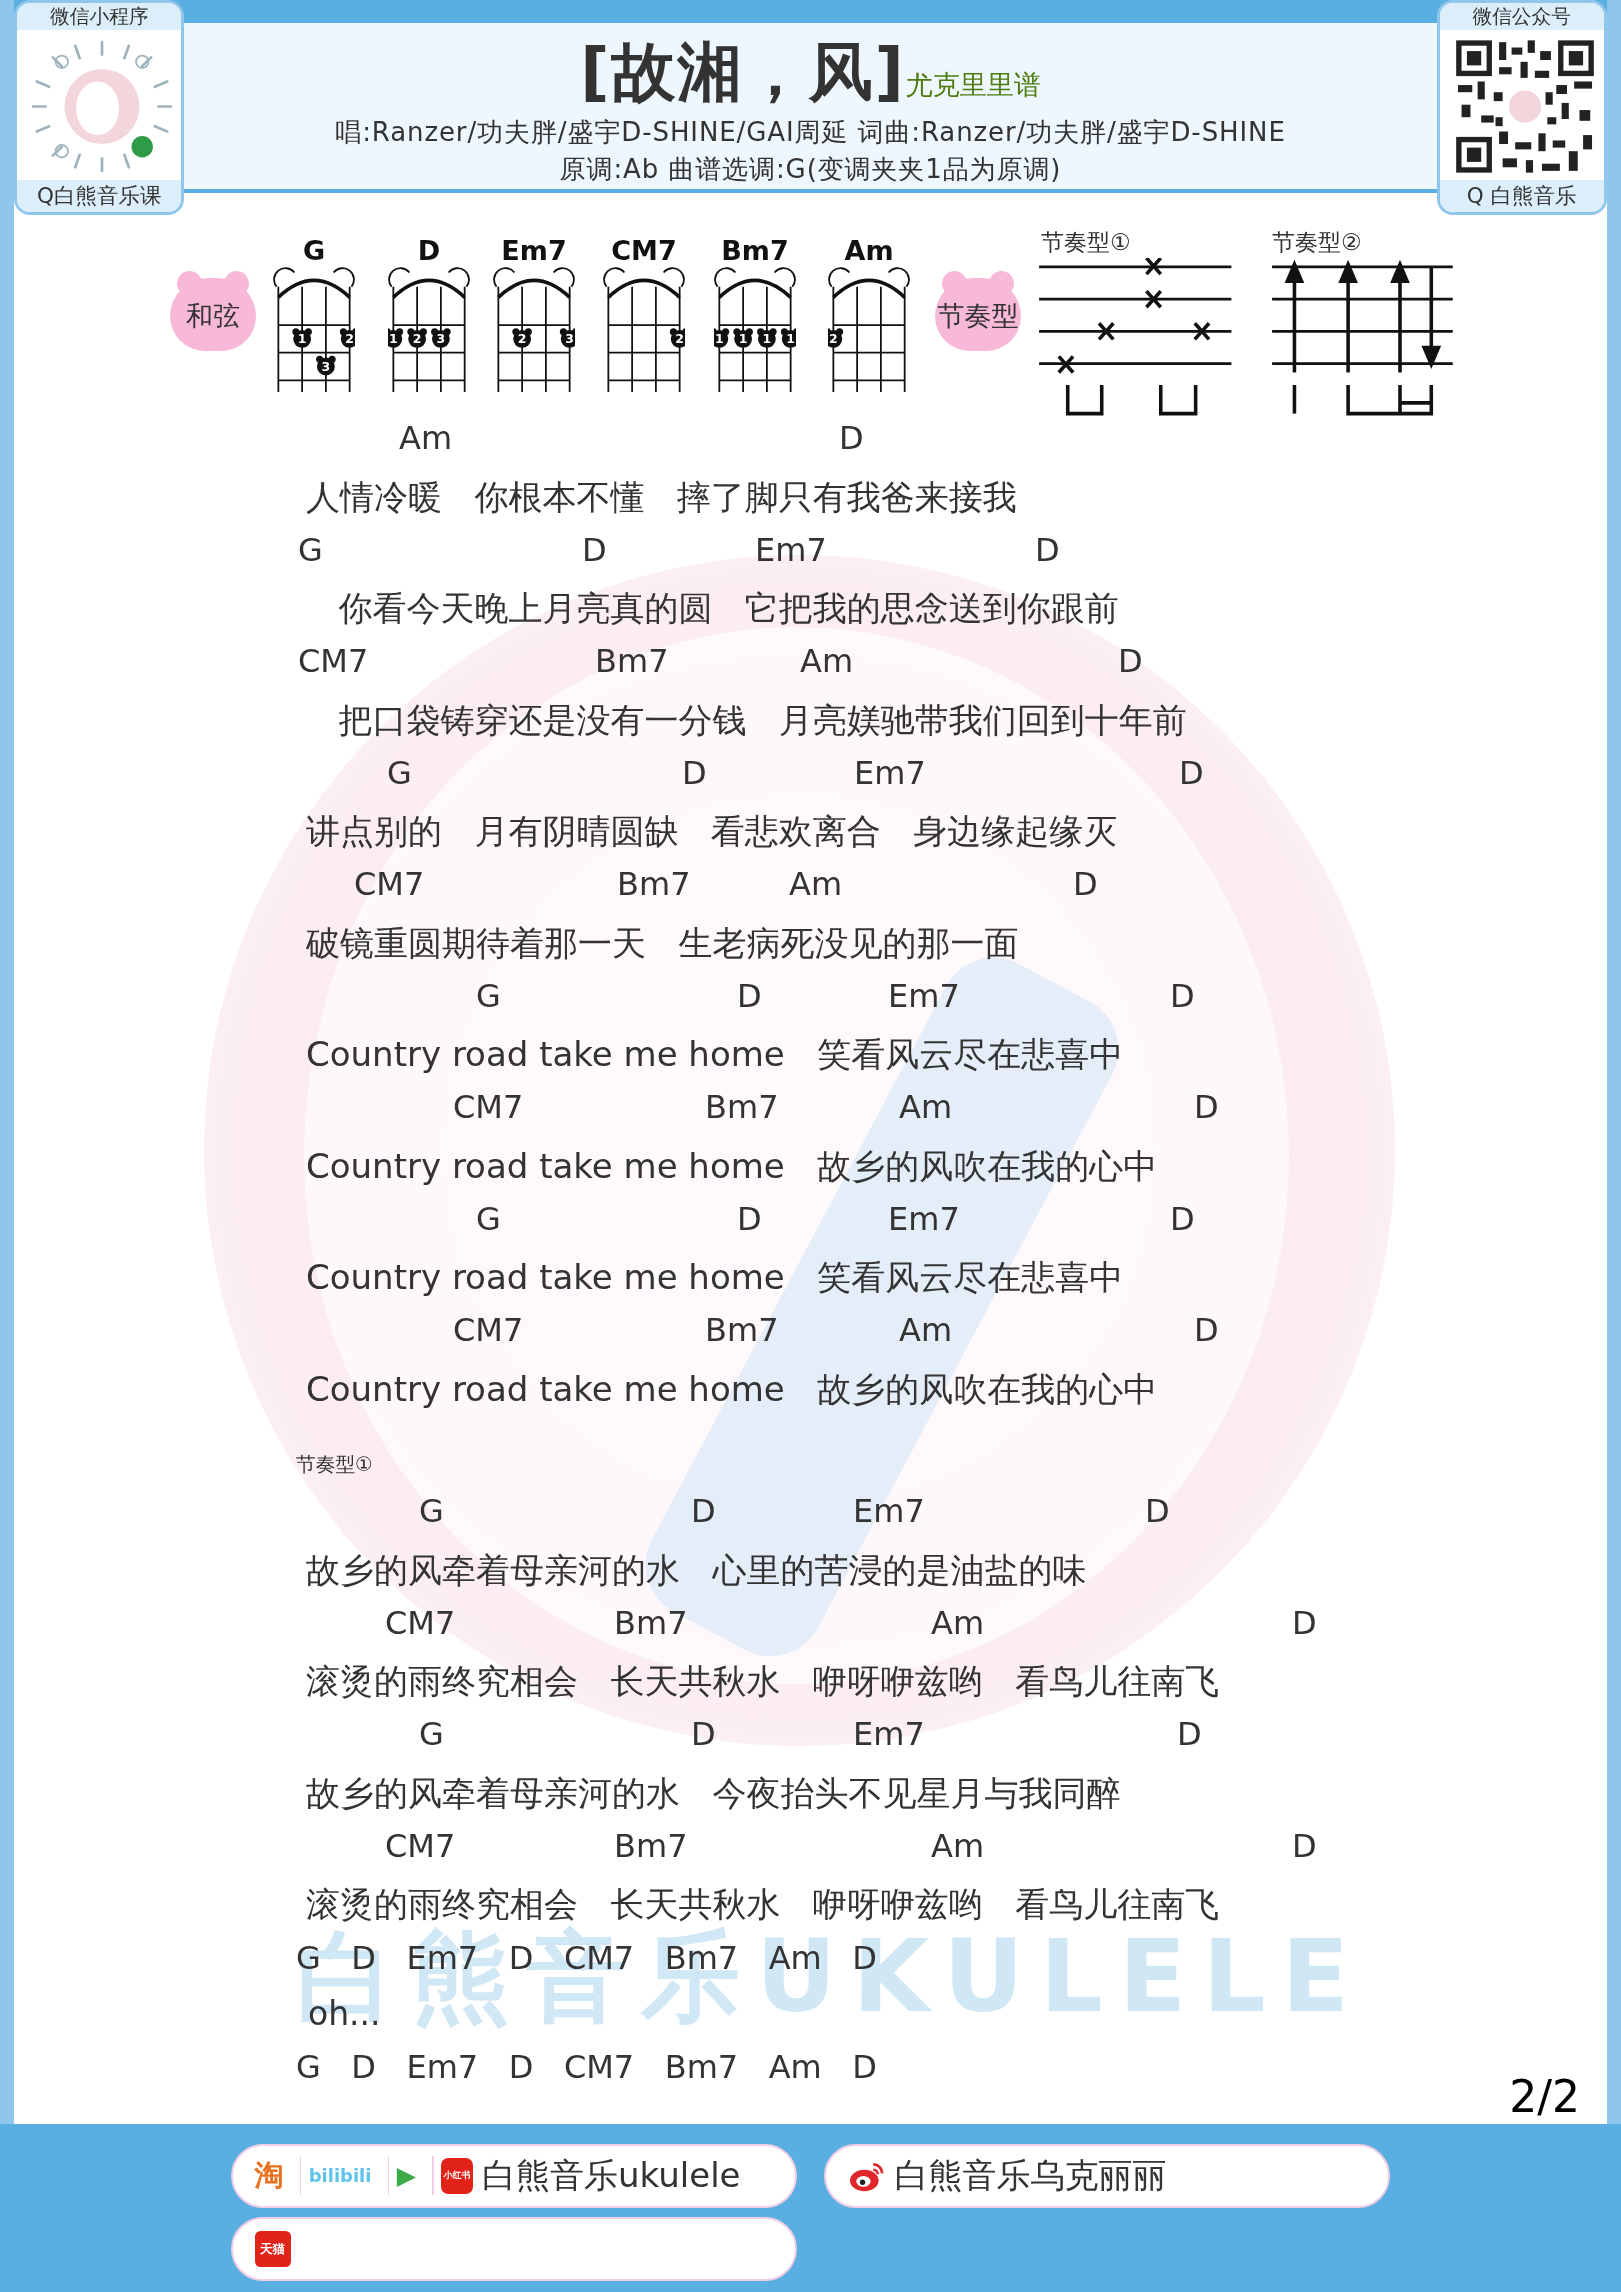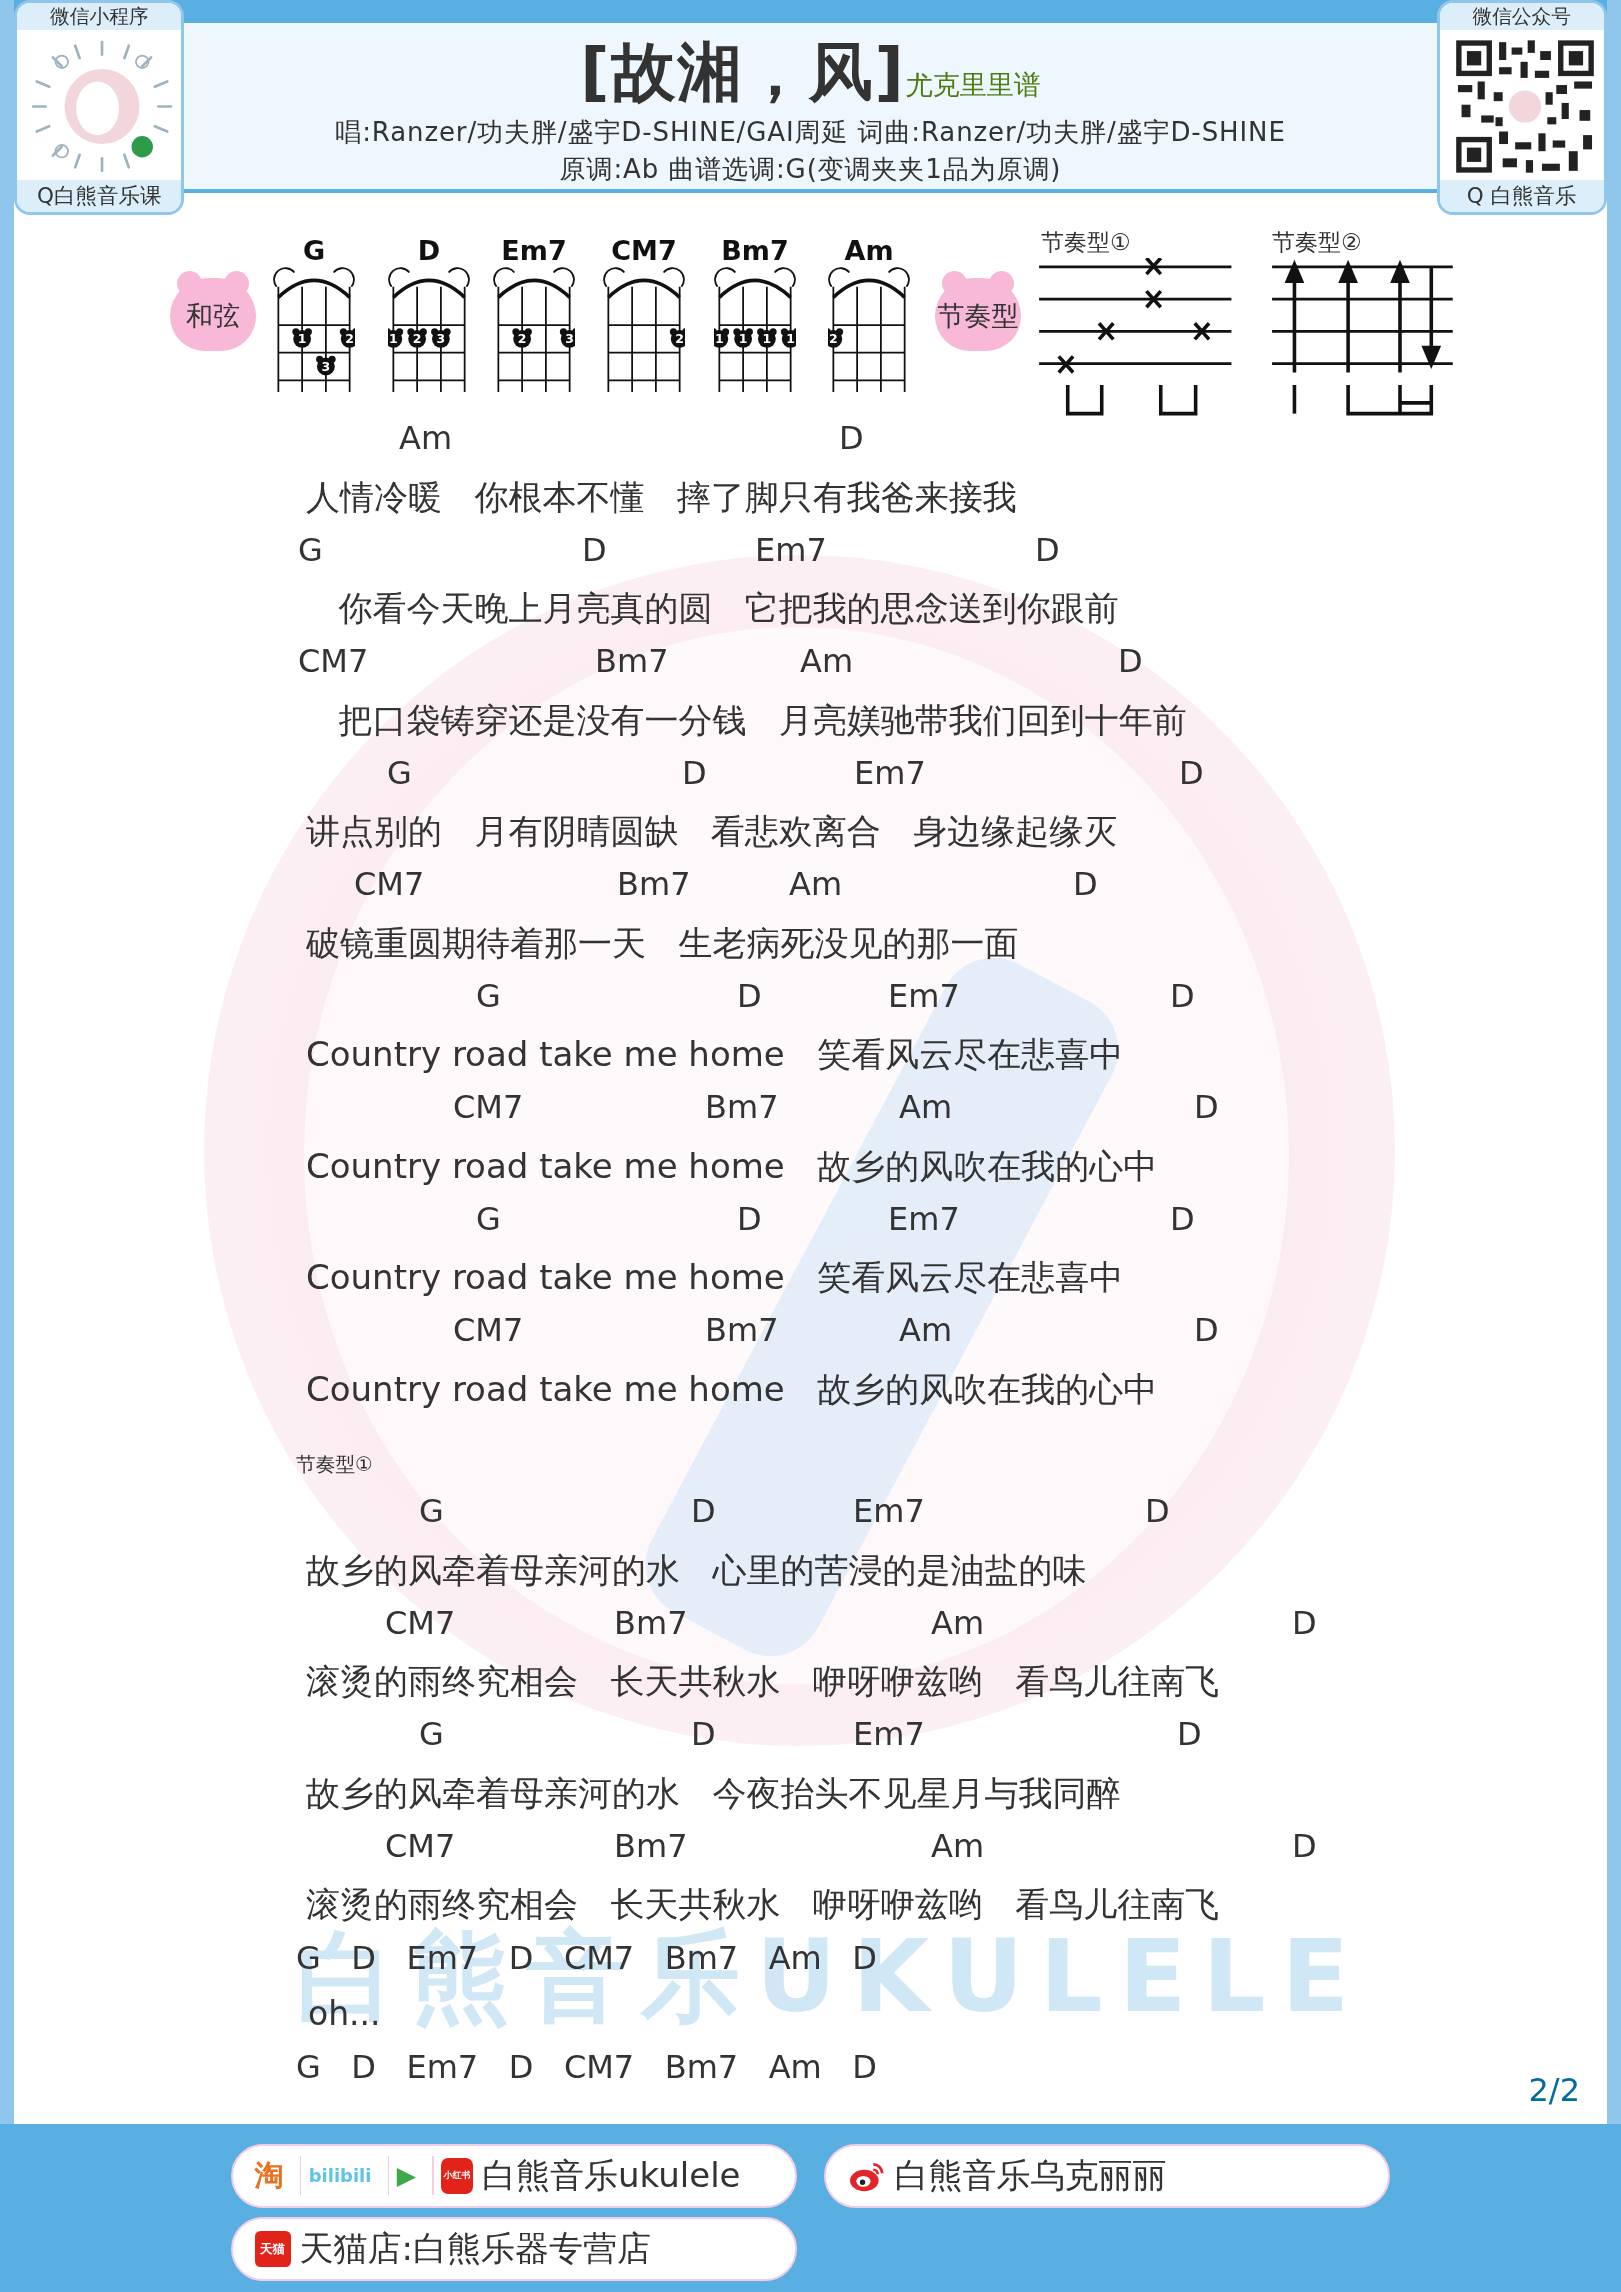--- a/index.html
+++ b/index.html
@@ -39,21 +39,21 @@
   .wm-circle { position: absolute; left: 204px; top: 555px; width: 1191px; height: 1191px; border-radius: 50%; background: radial-gradient(circle, rgba(252,238,242,0.9) 0%, rgba(250,230,236,0.8) 55%, rgba(252,240,244,0.5) 100%); }
   .wm-circle-inner { position: absolute; left: 304px; top: 627px; width: 985px; height: 1057px; border-radius: 50%; background: #ffffff; opacity: 0.65; }
   .wm-uke { position: absolute; left: 788px; top: 940px; width: 188px; height: 734px; background: rgba(205,228,245,0.55); border-radius: 54px; transform: rotate(28deg); }
   .wm-text { position: absolute; left: 296px; top: 1912px; font-size: 99px; letter-spacing: 16px; color: rgba(120,185,228,0.35); font-weight: bold; white-space: nowrap; }
 
   
   .row { position: absolute; left: 0; height: 45px; white-space: nowrap; }
   .chord { position: absolute; font-size: 32px; color: #333; font-family: "DejaVu Sans", "Liberation Sans", sans-serif; }
   .lyric { position: absolute; left: 306px; font-size: 34px; color: #333; white-space: pre; }
   .section-tag { position: absolute; left: 296px; top: 1451px; font-size: 19.7px; color: #333; }
-  .page-num { position: absolute; right: 41px; top: 2071px; font-size: 32px; color: #0369a1; }
+  .page-num { position: absolute; right: 41px; top: 2071px; font-size: 44px; color: #000000; }
 
   
   .footer { position: absolute; left: 0; top: 2124px; width: 1621px; height: 168px; background: #5aafe2; }
   .pill { position: absolute; height: 64px; background: #ffffff; border: 2.7px solid #f2cde6; border-radius: 32px; display: flex; align-items: center; padding-left: 21.5px; font-size: 34px; color: #333; }
   .pill .ico { display: inline-flex; align-items: center; justify-content: center; height: 36px; margin-right: 9px; font-size: 19.7px; font-weight: bold; }
   .sep { width: 1.8px; height: 39px; background: #f2cde6; margin: 0 7.2px; }
 </style>
 </head>
 <body>
 
@@ -535,16 +535,15 @@
           <ellipse cx="17" cy="25" rx="8" ry="6" fill="#fff"></ellipse>
           <circle cx="16" cy="26" r="3" fill="#222"></circle>
           <path d="M28 6 A10 10 0 0 1 38 16" stroke="#e0262b" stroke-width="3" fill="none"></path>
           <path d="M28 12 A5 5 0 0 1 33 17" stroke="#e0262b" stroke-width="3" fill="none"></path>
         </svg>
     </span>
     <span>白熊音乐乌克丽丽</span>
   </div>
   <div class="pill" style="left:231px; top:93px; width:566px;">
     <span class="ico" style="background:#e2231a; color:#fff; width:36px; border-radius:5.4px; font-size:12.5px;">天猫</span>
-    <span>天猫店:白熊乐器专营店</span>
   </div>
 </div>
 
 
 </body></html>

